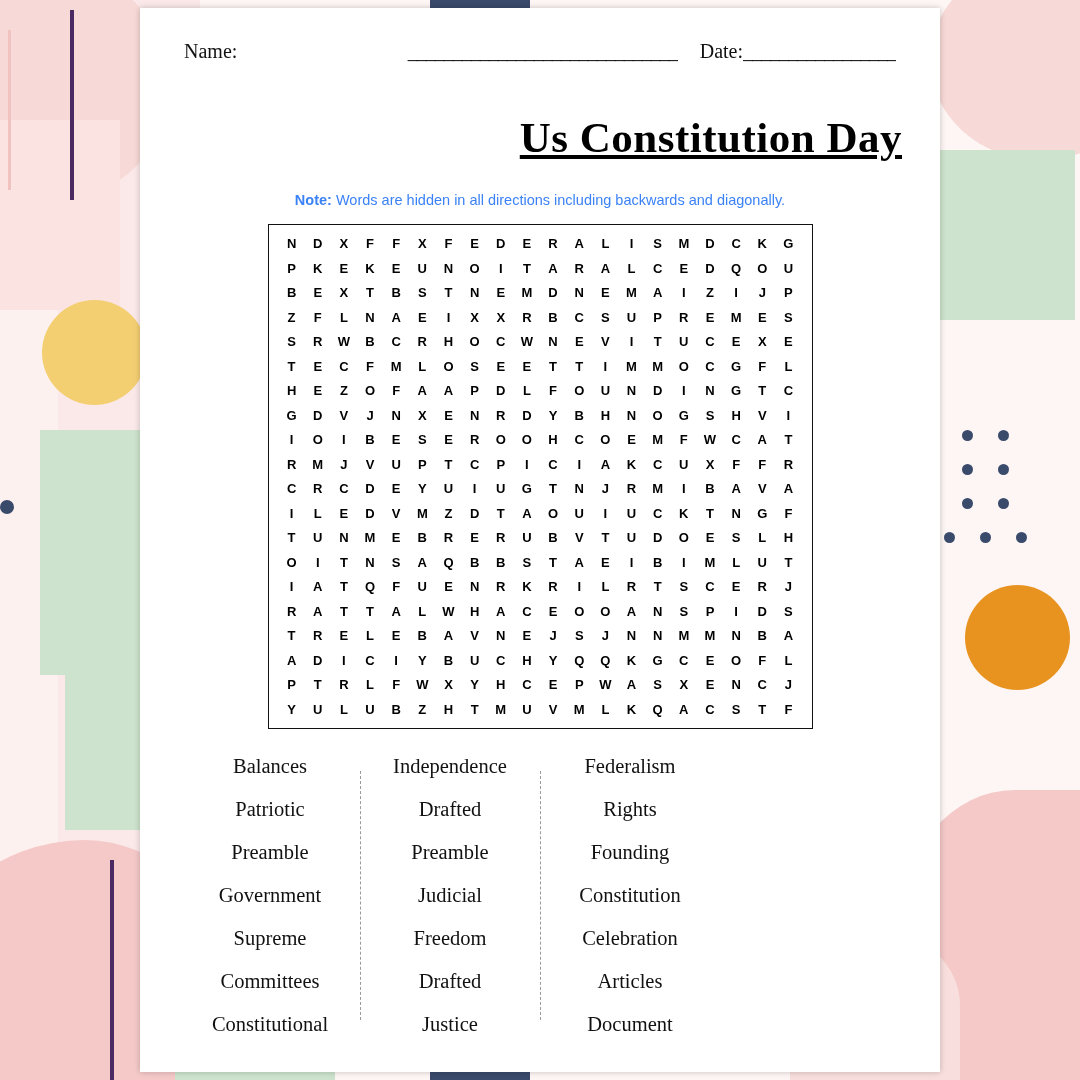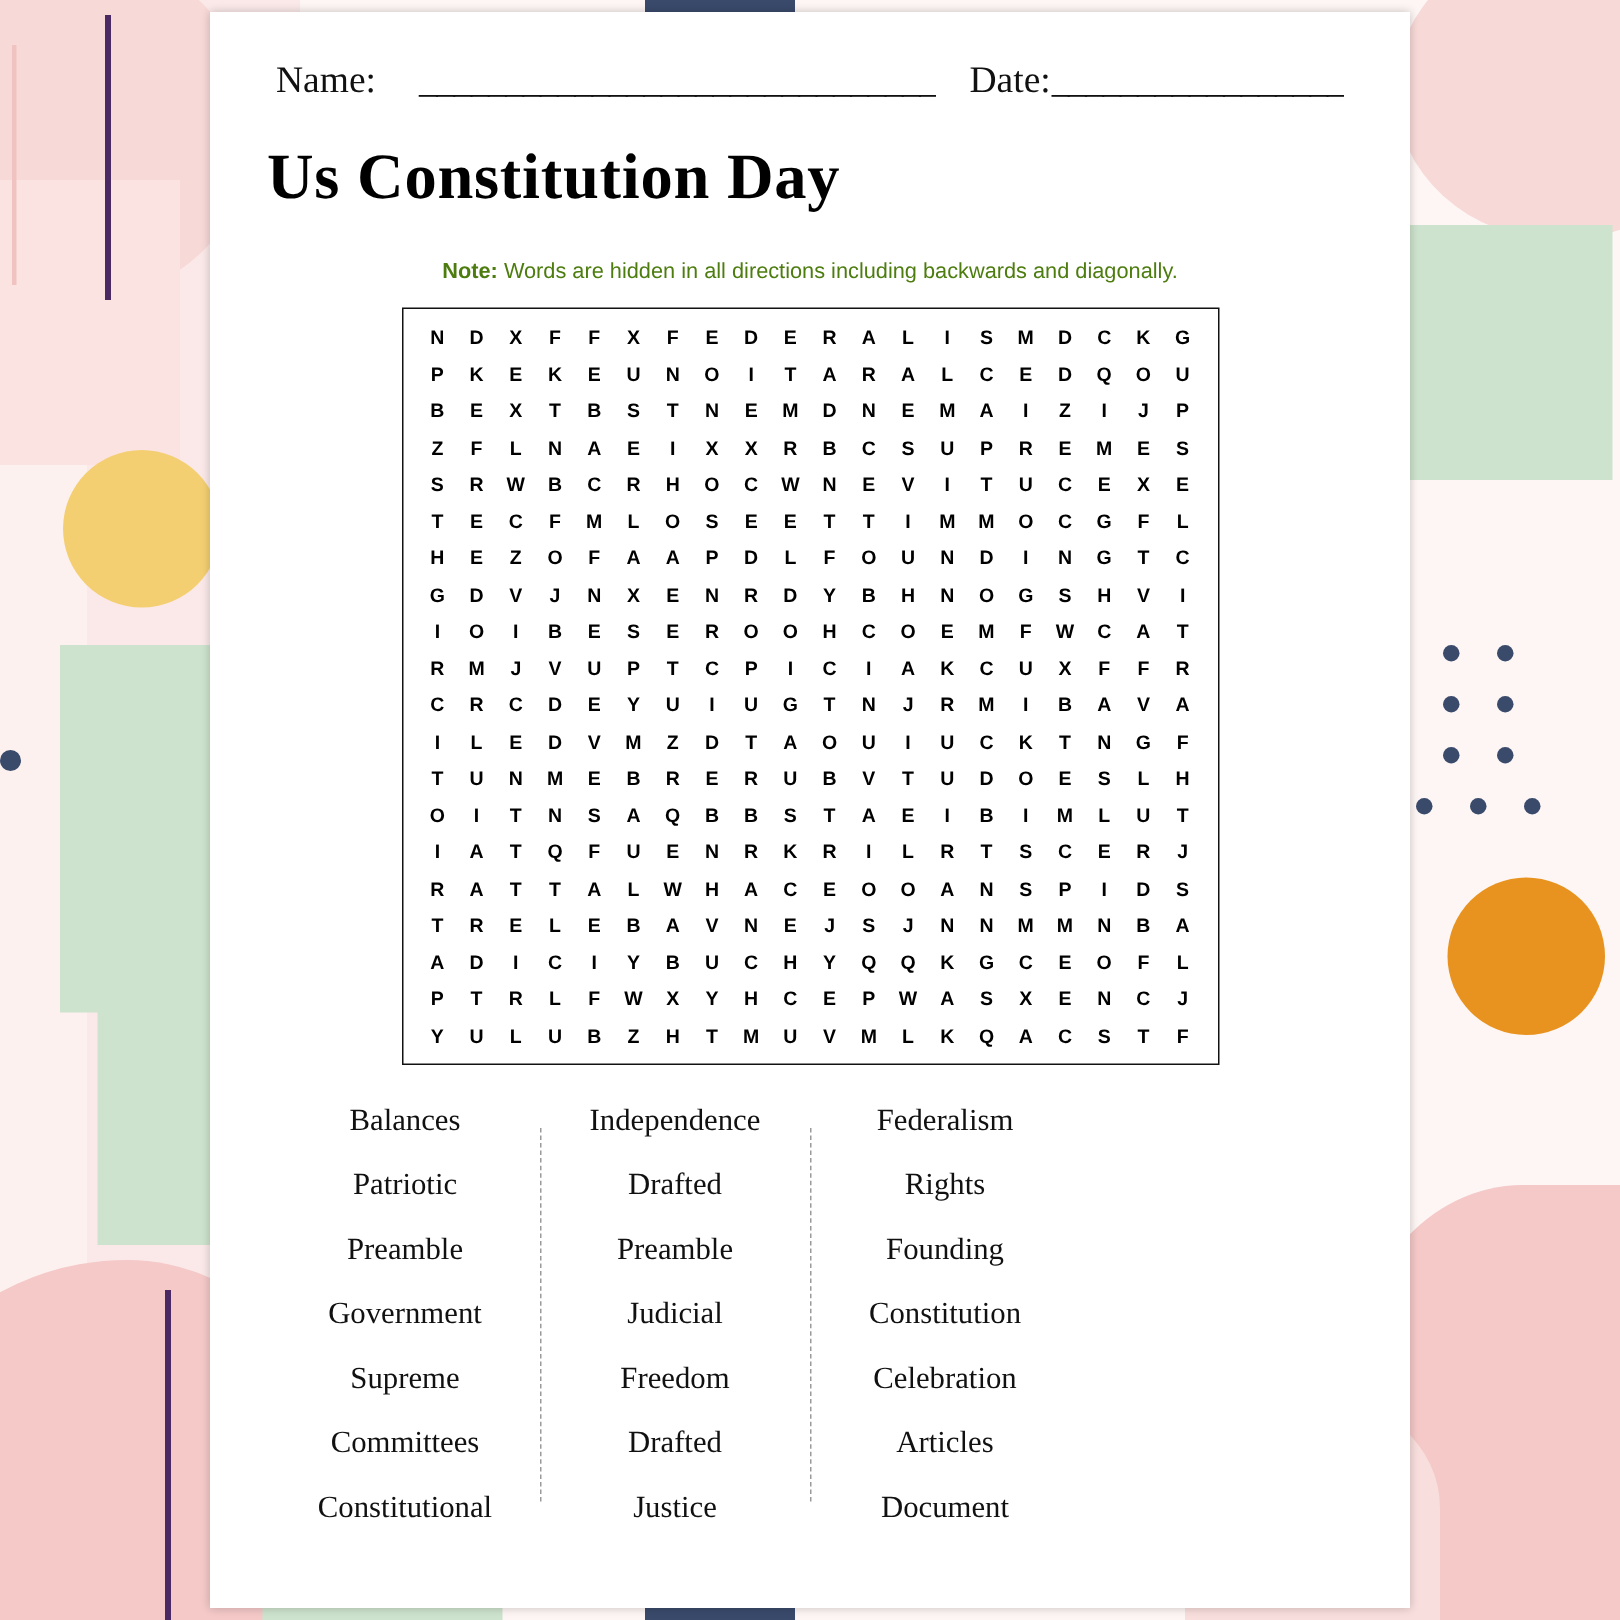--- a/index.html
+++ b/index.html
@@ -64,48 +64,49 @@
     height: 1064px;
     background: #ffffff;
     box-shadow: 0 0 6px rgba(0,0,0,0.22);
     box-sizing: border-box;
     padding: 26px 38px 0 38px;
   }
 
   .name-row {
     display: flex;
     align-items: baseline;
-    font-size: 25px;
+    font-size: 20px;
     color: #111;
     margin-top: 6px;
     padding: 0 6px;
   }
   .name-line {
     letter-spacing: -1px;
     overflow: hidden;
     white-space: nowrap;
     text-align: right;
   }
   .name-field { flex: 1 1 auto; min-width: 0; margin-right: 22px; }
   .date-field { flex: 0 0 auto; }
 
   .title {
-    text-align: left;
+    text-align: right;
     font-size: 43px;
     font-weight: bold;
     letter-spacing: 0.5px;
-    margin: 26px 0 0 0;
+    margin: 50px 0 0 0;
     color: #000;
+    text-decoration: underline;
   }
 
   .note {
     text-align: center;
     font-size: 14.5px;
     margin-top: 30px;
-    color: #4d7c0f;
+    color: #3b82f6;
     font-family: "Liberation Sans", sans-serif;
   }
   .note b { font-weight: bold; }
 
   .grid-box {
     margin: 16px auto 0 auto;
     width: 545px;
     border: 1px solid #111;
     padding: 12px 10px;
     box-sizing: border-box;

